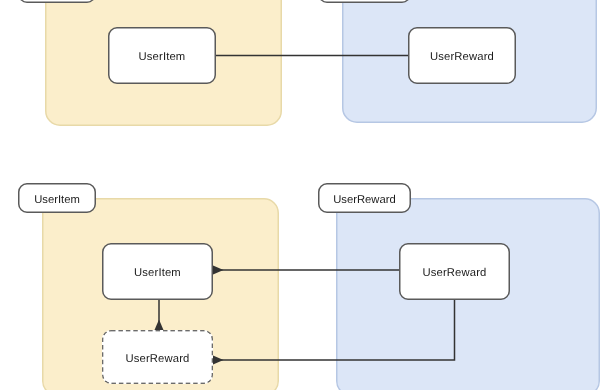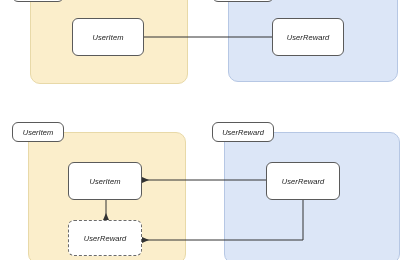--- a/index.html
+++ b/index.html
@@ -11,21 +11,20 @@
     width: 400px;
     height: 260px;
     position: relative;
     overflow: hidden;
     font-family: "Liberation Sans", sans-serif;
   }
   .diagram {
     position: absolute;
     left: 0;
     width: 400px;
-    font-style: italic;
   }
   #diagram-top { top: 0; height: 100px; }
   #diagram-bottom { top: 100px; height: 160px; }
 
   .svg-layer {
     position: absolute;
     left: 0;
     top: 0;
     width: 400px;
     height: 100%;

